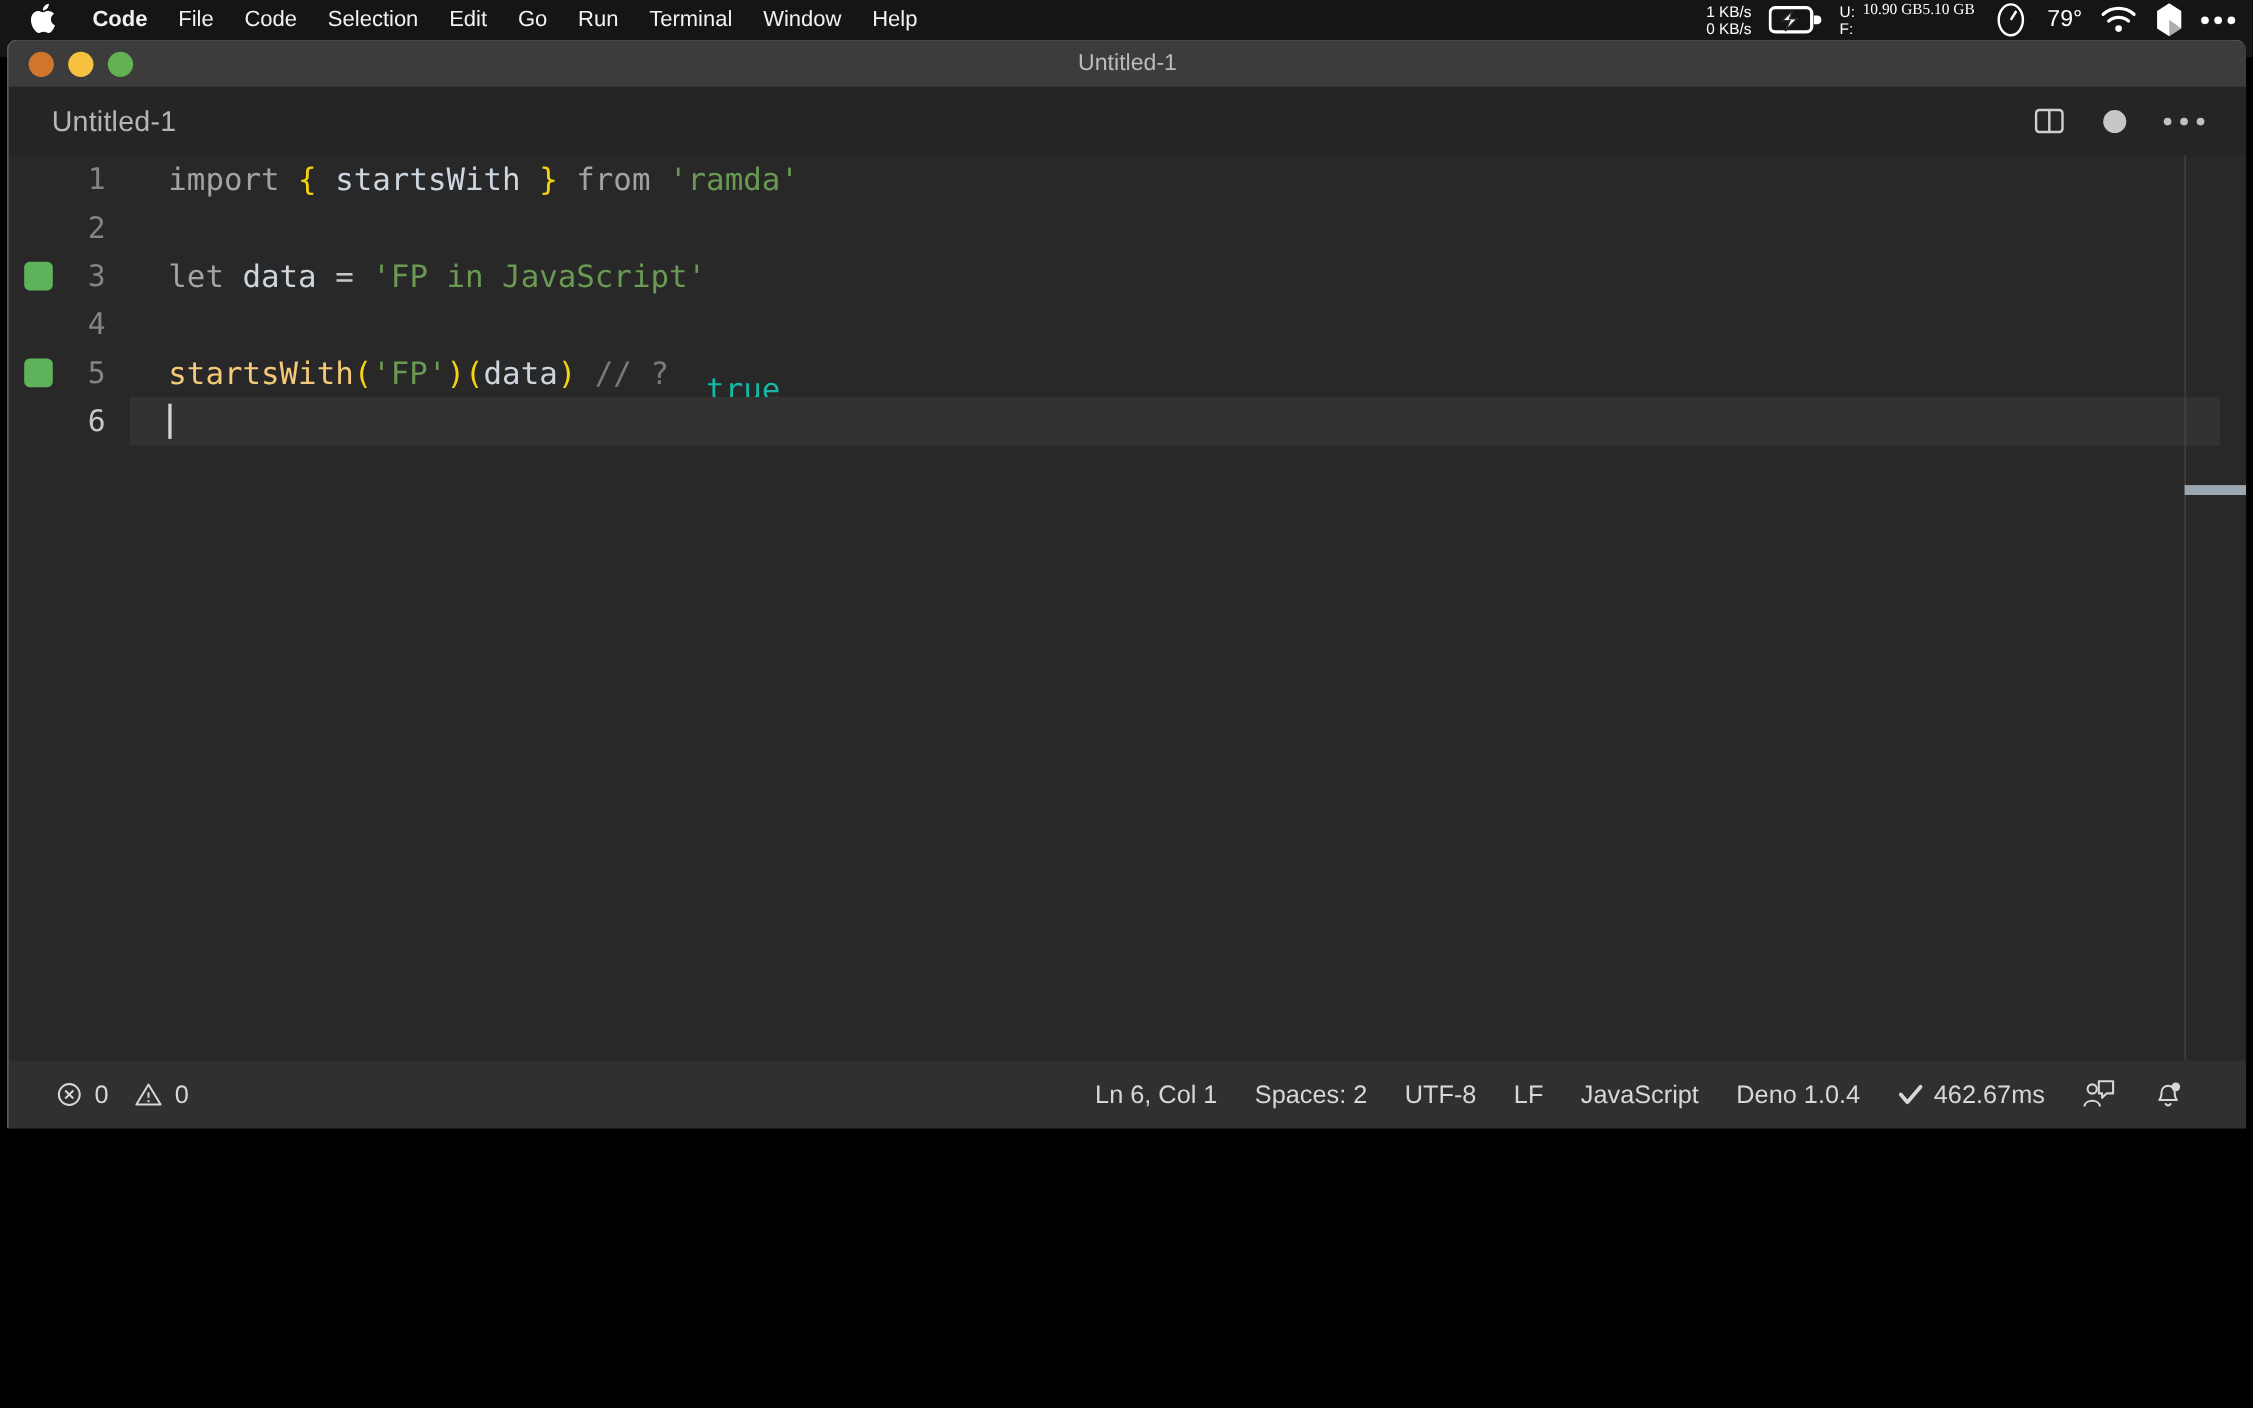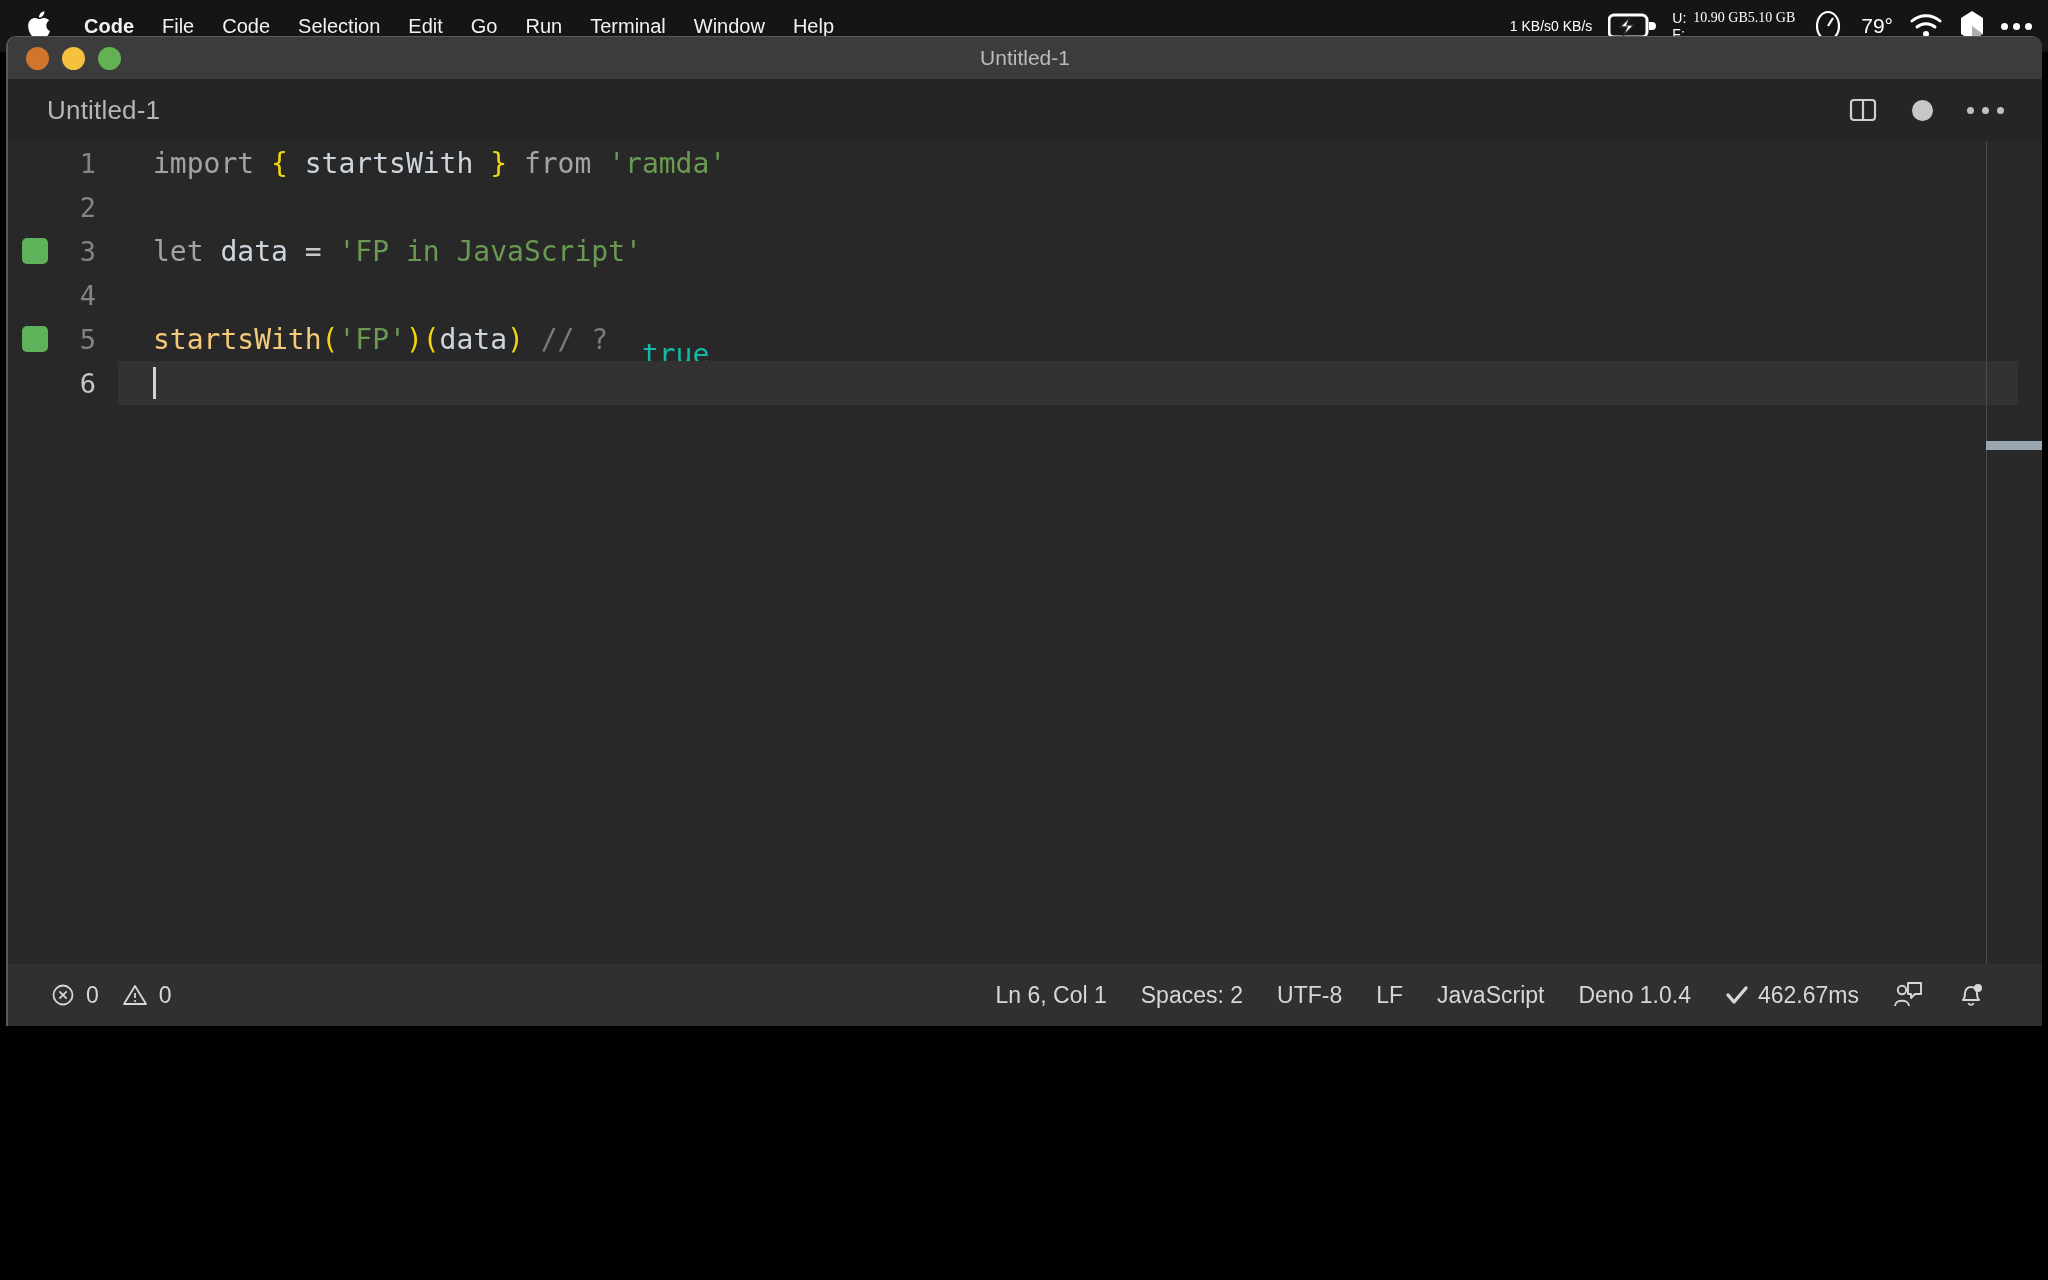--- a/index.html
+++ b/index.html
@@ -8,42 +8,42 @@
     background: #000;
     font-family: "Liberation Sans", sans-serif;
     overflow: hidden;
   }
 
   
   .menubar {
     position: absolute; top: 0; left: 0;
     width: 2048px; height: 52px;
     background: #151515;
-    display: flex; align-items: center;
+    display: flex; align-items: flex-start;
     color: #f2f2f2;
     font-size: 20px;
   }
   .menubar-left { display: flex; align-items: center; height: 36px; }
   .apple-logo {
     width: 34px; margin-left: 22px; margin-right: 14px;
     display: flex; align-items: center; justify-content: center;
     position: relative; top: -1px;
   }
   .menu-item {
     padding: 0 14px; height: 36px; line-height: 36px;
     font-size: 20px; white-space: nowrap;
   }
   .menu-item.app-name { font-weight: bold; }
 
   .menubar-right {
     margin-left: auto; display: flex; align-items: center;
     height: 36px; padding-right: 16px; gap: 16px;
   }
   .net-speed {
-    display: flex; flex-direction: row; justify-content: center;
+    display: flex; flex-direction: column; justify-content: center;
     font-size: 14px; line-height: 16px; text-align: right; color: #ffffff;
     font-family: "Liberation Sans", sans-serif;
   }
   .battery-ico { display: flex; align-items: center; }
   .mem-stat {
     display: flex; font-size: 14px; line-height: 16px; color: #fff;
   }
   .mem-labels { display: flex; flex-direction: column; margin-right: 7px; }
   .mem-values { display: flex; flex-direction: row; text-align: right; font-family: Liberation Serif, serif; }
   .gauge-ico, .wifi-ico, .ctrl-ico, .dots-ico { display: flex; align-items: center; }

